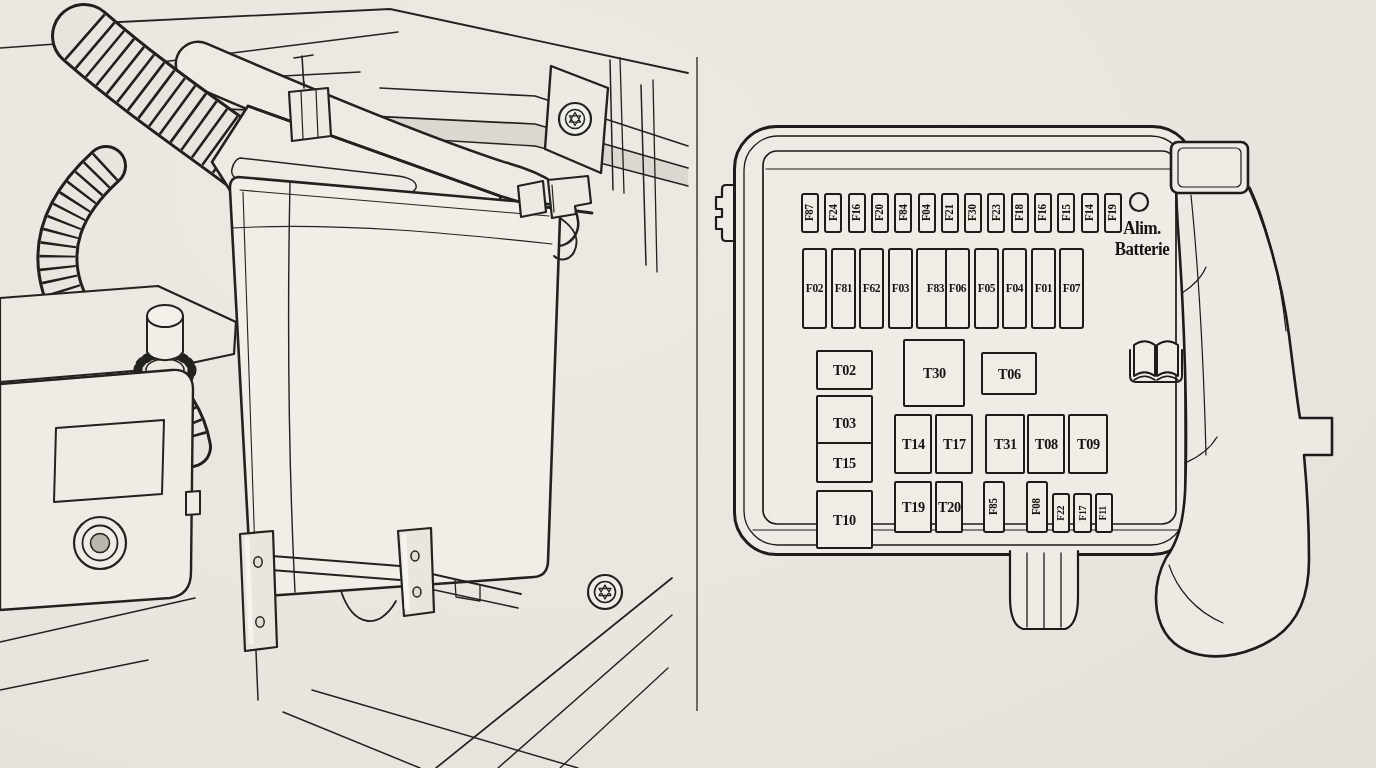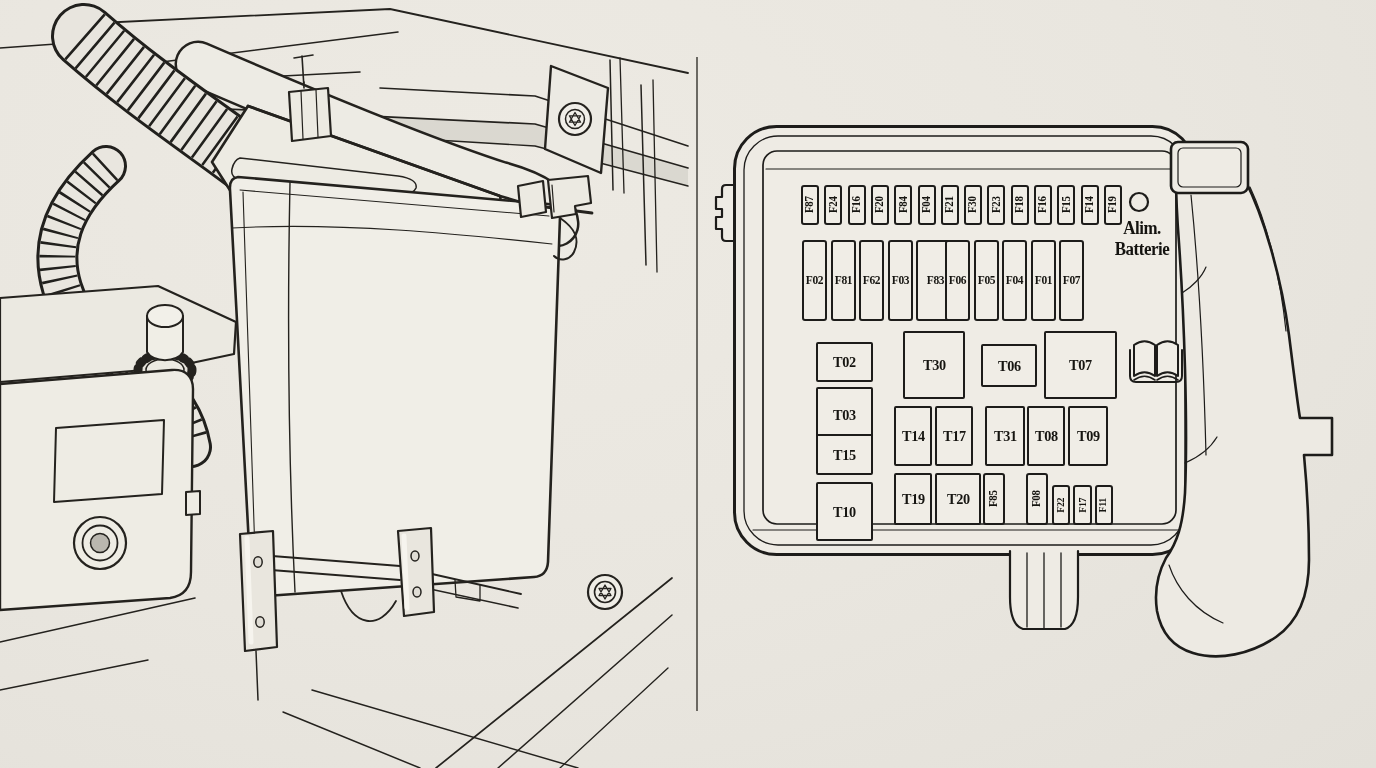--- a/index.html
+++ b/index.html
@@ -8,21 +8,21 @@
     background:#e9e6df;
     background-image:radial-gradient(ellipse at 35% 25%, #edeae3 0%, #e9e6df 55%, #e3e0d9 100%);
     font-family:Liberation Serif, serif;
   }
   .stage *{box-sizing:border-box;}
   svg{display:block;}
   .ill{position:absolute;left:0;top:0;}
   .divider{position:absolute;width:2px;background:#55524c;opacity:.85;}
   .panel{position:absolute;left:733px;top:125px;width:620px;height:560px;}
   .panel-svg{position:absolute;left:-22px;top:0;}
-  .cells{position:absolute;left:0;top:8px;width:620px;height:560px;}
+  .cells{position:absolute;left:0;top:16px;width:620px;height:560px;}
   .cell{
     position:absolute;border:2px solid #1d1c1a;border-radius:3px;background:#f0ede6;
     display:flex;align-items:center;justify-content:center;overflow:visible;
   }
   .relay{border-width:2.5px;border-radius:2px;}
   .lbl{
     font-weight:bold;color:#161511;white-space:nowrap;letter-spacing:-0.4px;
     transform:scaleX(.92);line-height:1;
   }
   .relay .lbl{font-size:15.5px;}
@@ -297,42 +297,39 @@
         </div>
         <div class="cell relay" style="left: 83px; top: 349px; width: 57px; height: 59px;">
           <span class="lbl">T10</span>
         </div>
         <div class="cell relay" style="left: 170px; top: 198px; width: 62px; height: 68px;">
           <span class="lbl">T30</span>
         </div>
         <div class="cell relay" style="left: 248px; top: 211px; width: 56px; height: 43px;">
           <span class="lbl">T06</span>
         </div>
-        <div class="cell relay" style="left: 311px; top: 198px; width: 73px; height: 68px;">
-          <span class="lbl">T07</span>
-        </div>
         <div class="cell relay" style="left: 161px; top: 273px; width: 38px; height: 60px;">
           <span class="lbl">T14</span>
         </div>
         <div class="cell relay" style="left: 202px; top: 273px; width: 38px; height: 60px;">
           <span class="lbl">T17</span>
         </div>
         <div class="cell relay" style="left: 252px; top: 273px; width: 40px; height: 60px;">
           <span class="lbl">T31</span>
         </div>
         <div class="cell relay" style="left: 294px; top: 273px; width: 38px; height: 60px;">
           <span class="lbl">T08</span>
         </div>
         <div class="cell relay" style="left: 335px; top: 273px; width: 40px; height: 60px;">
           <span class="lbl">T09</span>
         </div>
         <div class="cell relay" style="left: 161px; top: 340px; width: 38px; height: 52px;">
           <span class="lbl">T19</span>
         </div>
-        <div class="cell relay" style="left: 202px; top: 340px; width: 46px; height: 52px;">
+        <div class="cell relay" style="left: 202px; top: 340px; width: 28px; height: 52px;">
           <span class="lbl">T20</span>
         </div>
         <div class="cell fuse-vt" style="left: 250px; top: 340px; width: 22px; height: 52px;">
           <span class="lbl">F85</span>
         </div>
         <div class="cell fuse-vt" style="left: 293px; top: 340px; width: 22px; height: 52px;">
           <span class="lbl">F08</span>
         </div>
         <div class="cell fuse-vs" style="left: 319px; top: 352px; width: 18px; height: 40px;">
           <span class="lbl">F22</span>

